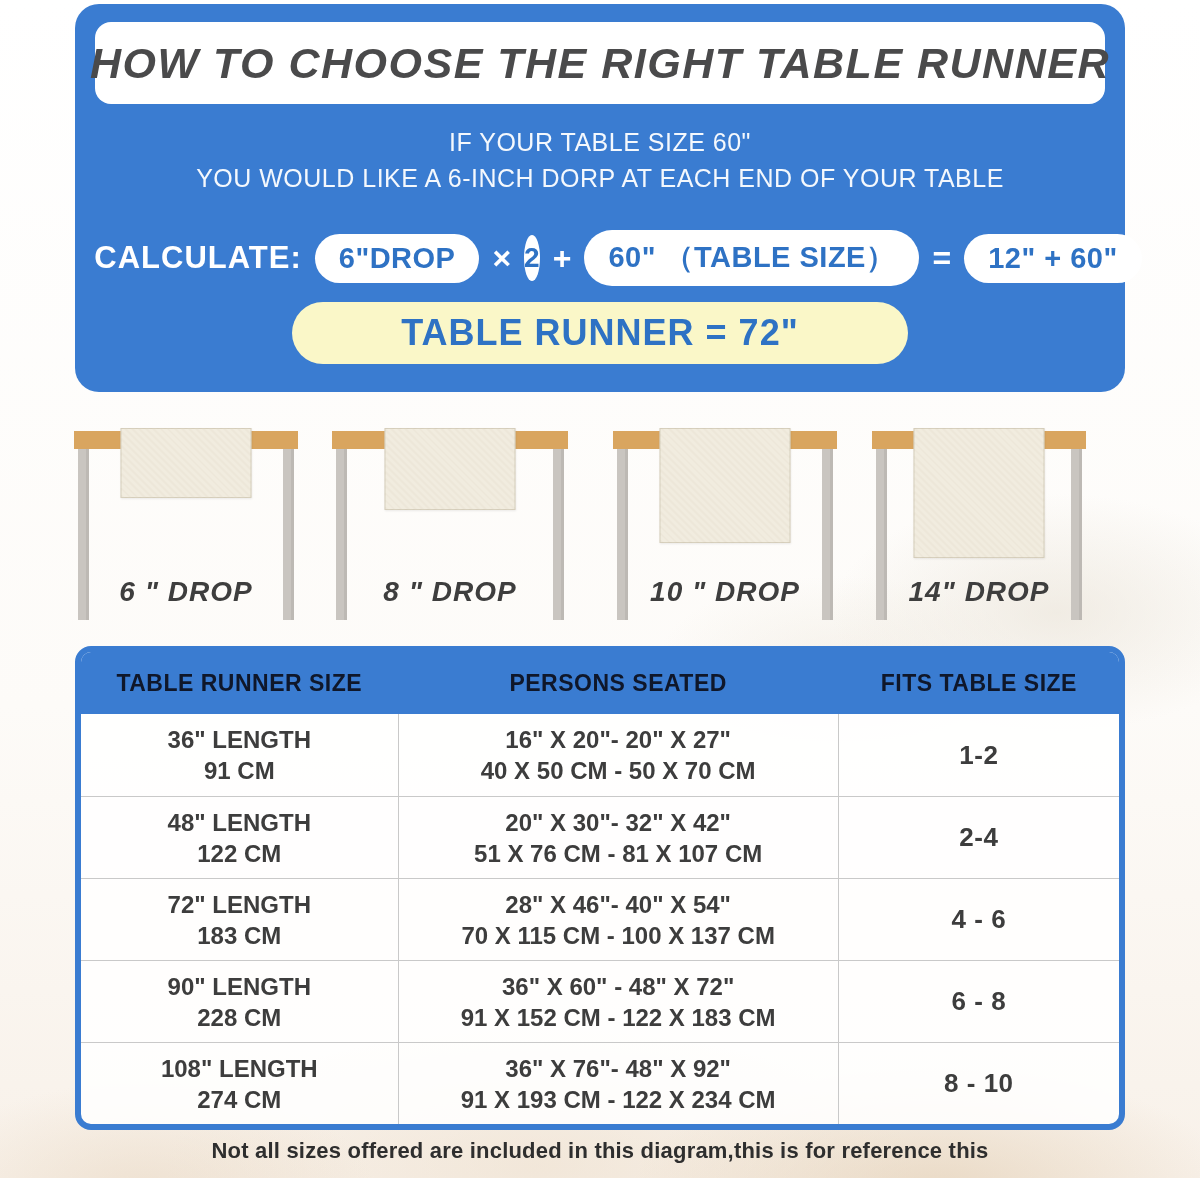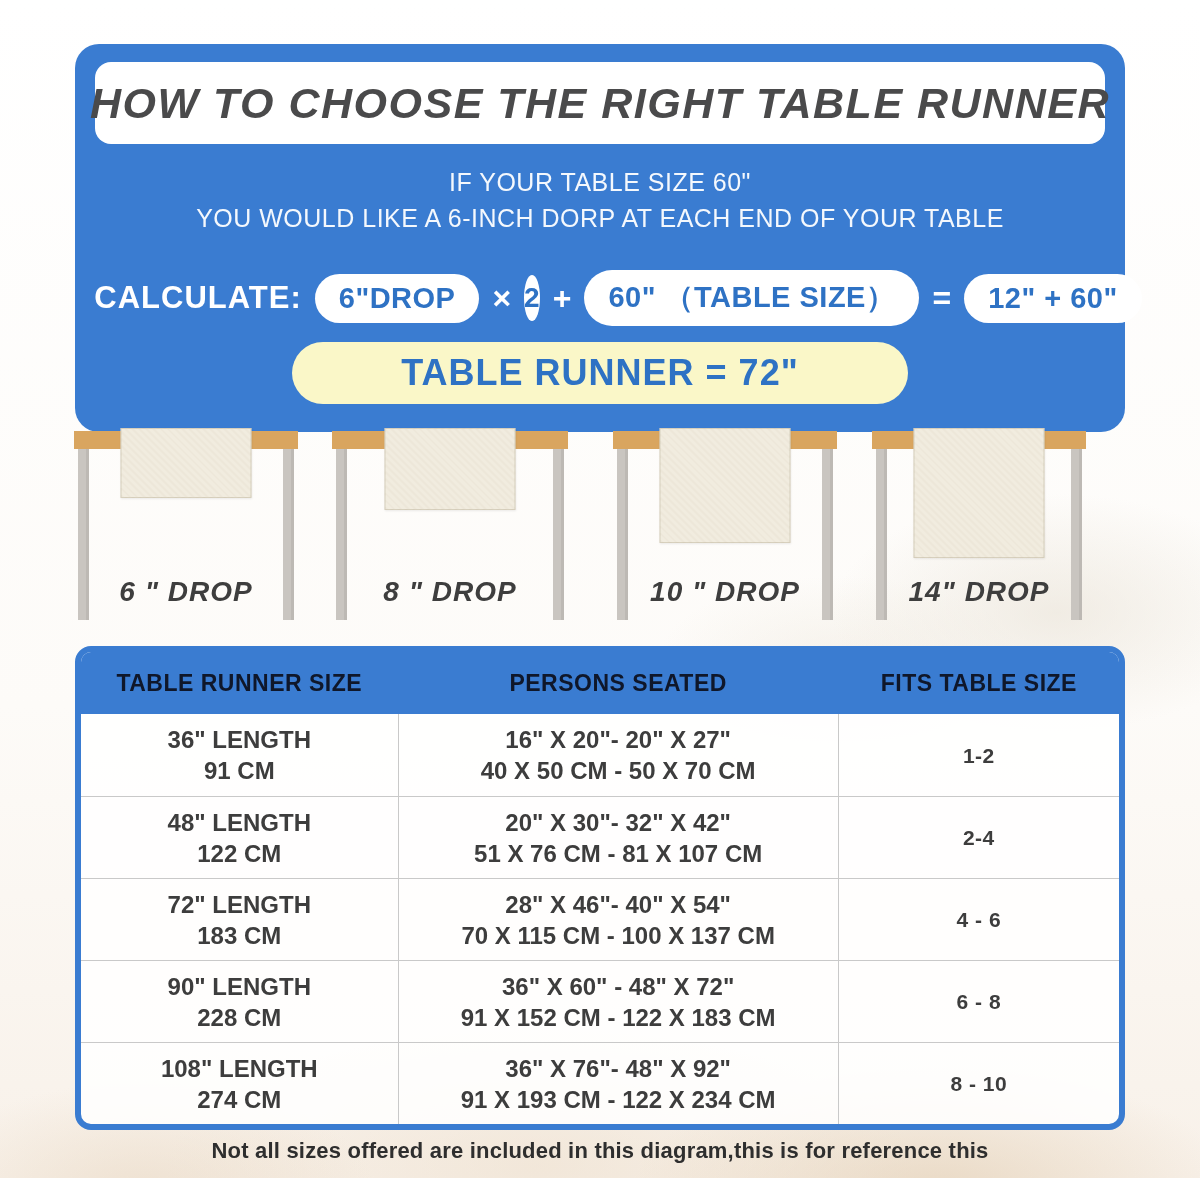--- a/index.html
+++ b/index.html
@@ -16,21 +16,21 @@
       radial-gradient(ellipse 320px 170px at 88% 52%, rgba(230,223,210,0.55), transparent 70%),
       radial-gradient(ellipse 420px 170px at 78% 101%, rgba(224,202,173,0.6), transparent 72%),
       radial-gradient(ellipse 320px 150px at 12% 101%, rgba(229,210,186,0.5), transparent 72%),
       radial-gradient(ellipse 520px 190px at 45% 99%, rgba(234,218,197,0.45), transparent 72%),
       radial-gradient(ellipse 260px 120px at 70% 56%, rgba(235,228,215,0.4), transparent 70%),
       linear-gradient(#ffffff 0%, #fdfbf8 60%, #f8f1e9 100%);
   }
   
   .header-panel{
     position:absolute;left:75px;top:4px;width:1050px;height:388px;
-    background:var(--blue);border-radius:24px;margin-top:40px;
+    background:var(--blue);border-radius:24px;
   }
   .title-box{
     position:absolute;left:20px;top:18px;width:1010px;height:82px;
     background:#ffffff;border-radius:16px;
     display:flex;align-items:center;justify-content:center;
   }
   .title-box span{
     font-size:43px;font-weight:bold;font-style:italic;
     color:var(--title-text);letter-spacing:1.5px;white-space:nowrap;
   }
@@ -92,21 +92,21 @@
     color:#0f172a;font-weight:bold;font-size:23px;letter-spacing:0.5px;
   }
   .t-row{
     display:grid;grid-template-columns:30.5% 42.5% 27%;height:82px;
     align-items:center;text-align:center;
   }
   .t-row + .t-row{border-top:1px solid #c9c9c9;}
   .t-cell{font-size:24px;font-weight:bold;color:var(--body-text);line-height:31px;height:100%;
     display:flex;flex-direction:column;align-items:center;justify-content:center;}
   .t-cell.mid{border-left:1px solid #c9c9c9;border-right:1px solid #c9c9c9;}
-  .persons{font-size:21px;letter-spacing:0.5px;}
+  .persons{font-size:26px;letter-spacing:0.5px;}
   
   .footer-note{
     position:absolute;top:1138px;left:0;width:100%;text-align:center;
     font-size:22px;font-weight:bold;color:#2e2e2e;letter-spacing:0.2px;
   }
 </style>
 </head>
 <body>
 
 <div class="page">

